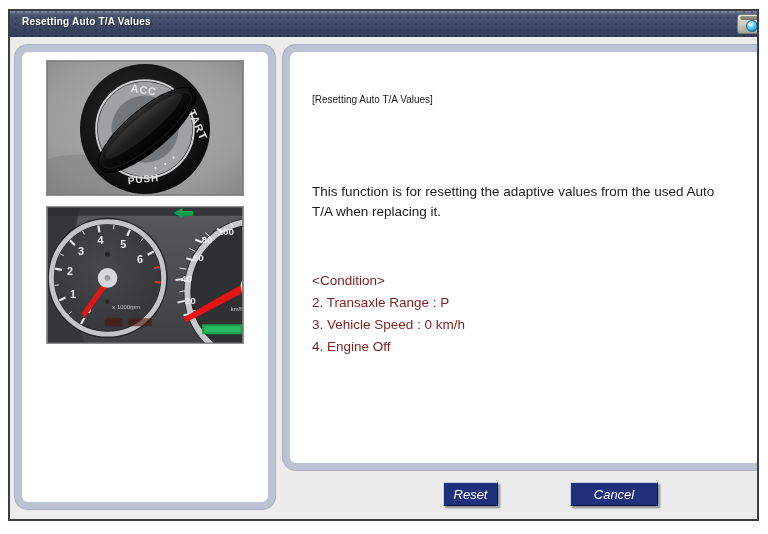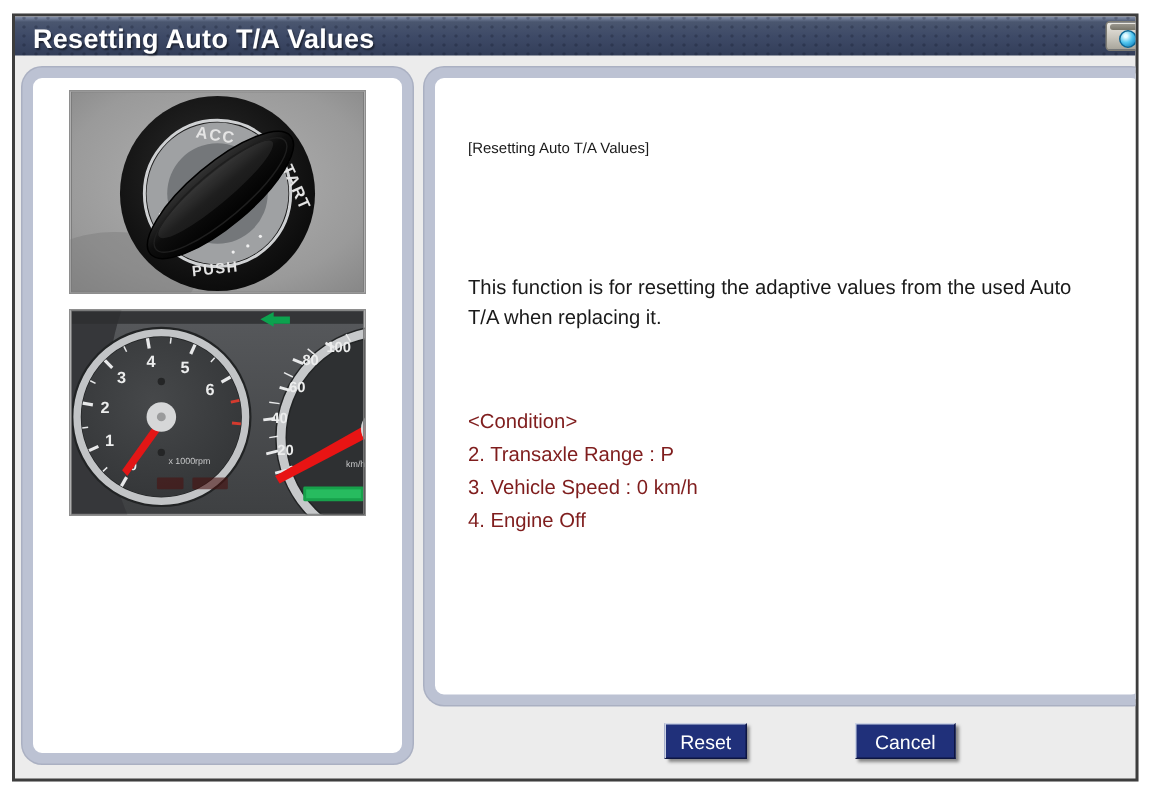--- a/index.html
+++ b/index.html
@@ -6,21 +6,21 @@
   html,body { width:768px; height:534px; background:#ffffff; overflow:hidden;
               font-family:"Liberation Sans", sans-serif; }
   .window { position:absolute; left:8px; top:9px; width:751px; height:512px;
             border:2px solid #3d3d3d; background:#ececec; overflow:hidden; }
   
   .titlebar { position:relative; height:26px;
       background:linear-gradient(#8591ab 0%, #4a566f 14%, #3e4a67 50%, #333e59 100%); }
   .titlebar::before { content:""; position:absolute; inset:0;
       background-image:radial-gradient(rgba(10,16,32,0.5) 1px, transparent 1.4px);
       background-size:8px 6px; background-position:2px 4px; opacity:.5; }
-  .title-text { position:absolute; left:12px; top:5px; color:#fff; font-size:18px;
+  .title-text { position:absolute; left:12px; top:5px; color:#fff; font-size:10px;
       font-weight:bold; letter-spacing:.2px; text-shadow:1px 1px 1px rgba(0,0,0,.45); z-index:2; }
   .camera-btn { position:absolute; right:-7px; top:3px; width:27px; height:20px; z-index:3;
       background:linear-gradient(#eceae4 0%, #c9c6bd 55%, #a8a59b 100%);
       border:1px solid #7e7c74; border-radius:3px; }
   .camera-btn .cam-top { position:absolute; left:2px; top:1px; width:22px; height:4px;
       background:linear-gradient(#9a978e,#777468); border-radius:2px; }
   .camera-btn .lens { position:absolute; left:8px; top:5px; width:12px; height:12px; border-radius:50%;
       background:radial-gradient(circle at 35% 30%, #e9fbff 10%, #56c8f0 45%, #1286c2 85%);
       border:1px solid #0d6796; }
   
@@ -32,23 +32,23 @@
   .photo + .photo { margin-top:10px; }
   
   .heading { font-size:10px; color:#1a1a1a; line-height:16px; }
   .desc { margin-top:74px; font-size:13.5px; color:#1a1a1a; line-height:20px; max-width:418px; }
   .cond-block { margin-top:48px; font-size:13.5px; color:#7f1d1d; line-height:22px; }
   
   .dlg-btn { position:absolute; height:24px; background:#20307a; color:#fff; font-size:13px;
       font-family:"Liberation Sans",sans-serif; display:flex; align-items:center; justify-content:center;
       border-top:1px solid #ccd3e4; border-left:1px solid #ccd3e4;
       border-right:1px solid #0d1542; border-bottom:1px solid #0d1542;
-      box-shadow:2px 2px 2px rgba(110,110,110,.8); cursor:pointer; }
+      box-shadow:2px 2px 2px rgba(110,110,110,.8); cursor:pointer;font-style:italic; }
   .btn-reset  { left:433px; top:471px; width:55px; }
-  .btn-cancel { left:560px; top:471px; width:67px; }
+  .btn-cancel { left:560px; top:471px; width:88px; }
   svg text { font-family:"Liberation Sans", sans-serif; }
 </style>
 </head>
 <body>
 
 <div class="window">
 
   <div class="titlebar">
     <span class="title-text">Resetting Auto T/A Values</span>
     <div class="camera-btn">

